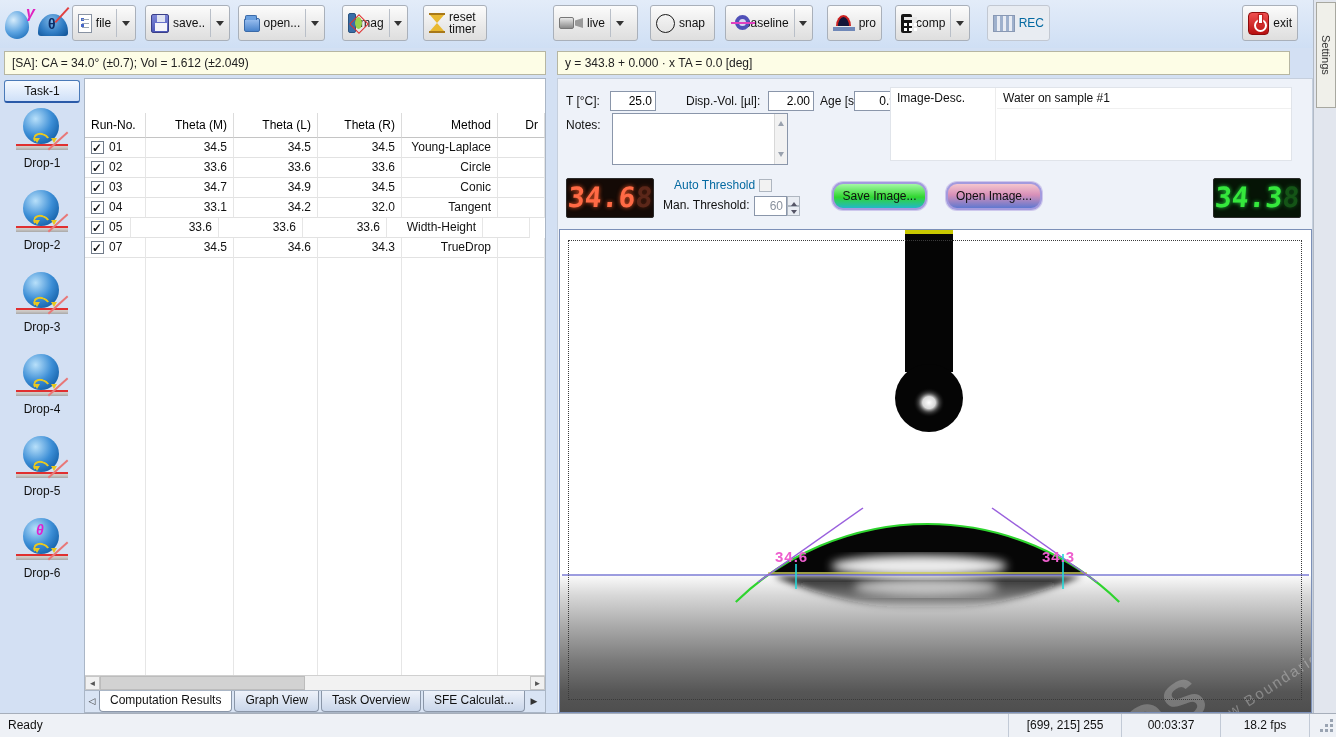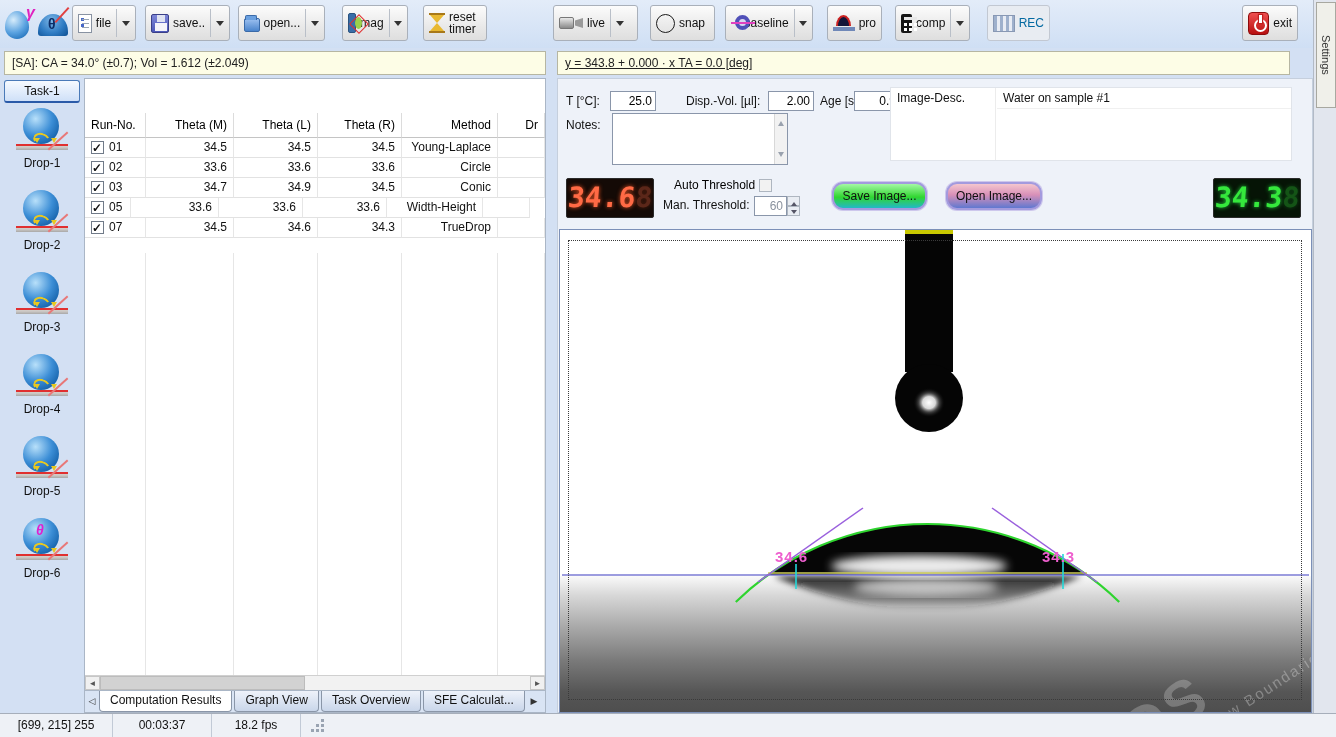--- a/index.html
+++ b/index.html
@@ -62,21 +62,21 @@
         box-shadow:5px 0 0 #fff,10px 0 0 #fff,0 5px 0 #fff,5px 5px 0 #fff,10px 5px 0 #fff; }
   .ic-film { width:26px; height:17px; border:1px solid #8898b4;
              background:repeating-linear-gradient(90deg,#9eb0cc 0 3px,#e8ecf4 3px 6px); }
   .ic-power { width:23px; height:23px; border-radius:4px; background:linear-gradient(#ef5050,#b81010); border:1px solid #8c0c0c; }
   .ic-power::before { content:""; position:absolute; left:5px; top:6px; width:9px; height:9px; border:2.2px solid #fff; border-radius:50%; }
   .ic-power::after { content:""; position:absolute; left:10px; top:2px; width:2.5px; height:8px; background:#fff; box-shadow:0 0 0 1.2px #c02020; }
 
   
   .strip { position:absolute; top:51px; height:24px; background:#fdfde6; border:1px solid #b6b6a2; line-height:22px; padding:0 7px; color:#222; }
   .strip.l { left:4px; width:542px; }
-  .strip.r { left:557px; width:733px;text-decoration:underline; }
+  .strip.r { left:557px; width:733px; }
 
   
   .sidebar { position:absolute; left:0; top:78px; width:84px; height:635px; }
   .task-tab { position:absolute; left:4px; top:2px; width:76px; height:23px; background:linear-gradient(#f6faff,#cfe0f8);
               border:1px solid #4a7ab8; border-bottom:2px solid #2a5aa8; border-radius:3px; text-align:center; line-height:20px; }
   .drop-item { position:absolute; left:0; width:84px; height:80px; text-align:center; }
   .drop-ico { position:relative; width:54px; height:48px; margin:0 auto; }
   .sph { position:absolute; left:8px; top:2px; width:36px; height:36px; border-radius:50%;
          background:radial-gradient(circle at 35% 30%, #b8e0fa, #3c8ed6 48%, #1460a8 82%, #0c4a86); }
   .dbar { position:absolute; left:1px; bottom:4px; width:52px; height:6px;
@@ -125,21 +125,21 @@
   .nscroll i.up { top:4px; border-bottom:5px solid #9aa2ae; }
   .nscroll i.dn { bottom:4px; border-top:5px solid #9aa2ae; }
 
   .led { position:absolute; top:99px; width:88px; height:40px; background:#0d0805; border-radius:2px; border:1px solid #2a2a2a;
          font-family:"DejaVu Sans Mono", monospace; font-weight:bold; font-size:28px; line-height:38px; text-align:center;
          transform-origin:center; letter-spacing:0px; }
   .led .v { display:inline-block; transform:skewX(-5deg); }
   .led.red { color:#ff6a45; text-shadow:0 0 4px rgba(255,90,40,.9); background:#140a06; }
   .led.grn { color:#35e83c; text-shadow:0 0 4px rgba(40,230,70,.9); background:#061406; }
   .led .ghost { opacity:.3; }
-  .dim { color:#000000; }
+  .dim { color:#0369a1; }
   .chk { position:absolute; width:13px; height:13px; background:#f2f2f2; border:1px solid #aeb6c0; }
   .spin { position:absolute; left:229px; top:117px; width:13px; height:21px; }
   .spin b { position:absolute; left:0; width:13px; height:10px; background:#e9edf3; border:1px solid #aeb6c0; }
   .spin b.u { top:0; } .spin b.d { top:10px; }
   .spin i { position:absolute; left:3px; width:0; height:0; border:3px solid transparent; }
   .spin b.u i { top:2px; border-bottom:4px solid #556; }
   .spin b.d i { top:3px; border-top:4px solid #556; }
   .imgbtn { position:absolute; top:103px; height:28px; border:2px solid #a39ade; border-radius:11px; font-size:12px; color:#101010;
             text-align:center; line-height:24px; box-shadow:0 0 0 1px #cdc7ec; }
   .btn-save { left:274px; width:95px; background:linear-gradient(#a4f8a4,#30d630 55%,#22b8c8); }
@@ -375,20 +375,31 @@
         </div>
         <div class="trow drow">
           <div class="tcell lft runcell" style="width: 61px;">
             <span class="cb"></span>
             <span>03</span>
           </div>
           <div class="tcell num" style="width: 88px;">34.7</div>
           <div class="tcell num" style="width: 84px;">34.9</div>
           <div class="tcell num" style="width: 84px;">34.5</div>
           <div class="tcell num" style="width: 96px;">Conic</div>
+          <div class="tcell num" style="width: 47px;"></div>
+        </div>
+        <div class="trow drow">
+          <div class="tcell lft runcell" style="width: 61px;">
+            <span class="cb"></span>
+            <span>04</span>
+          </div>
+          <div class="tcell num" style="width: 88px;">33.1</div>
+          <div class="tcell num" style="width: 84px;">34.2</div>
+          <div class="tcell num" style="width: 84px;">32.0</div>
+          <div class="tcell num" style="width: 96px;">Tangent</div>
           <div class="tcell num" style="width: 47px;"></div>
         </div>
         <div class="trow drow">
           <div class="tcell lft runcell" style="width: 46px;">
             <span class="cb"></span>
             <span>05</span>
           </div>
           <div class="tcell num" style="width: 88px;">33.6</div>
           <div class="tcell num" style="width: 84px;">33.6</div>
           <div class="tcell num" style="width: 84px;">33.6</div>
@@ -525,19 +536,20 @@
       <span class="ang r">34.3</span>
       <div class="roi"></div>
     </div>
   </div>
 
   <div class="setstrip">
     <div class="settab">Settings</div>
   </div>
 
   <div class="statusbar">
+    <div class="scell grow">Ready</div>
     <div class="scell fix1">[699, 215] 255</div>
     <div class="scell fix2">00:03:37</div>
     <div class="scell fix3">18.2 fps</div>
     <div class="grip"></div>
   </div>
 
 </div>
 
 </body></html>

